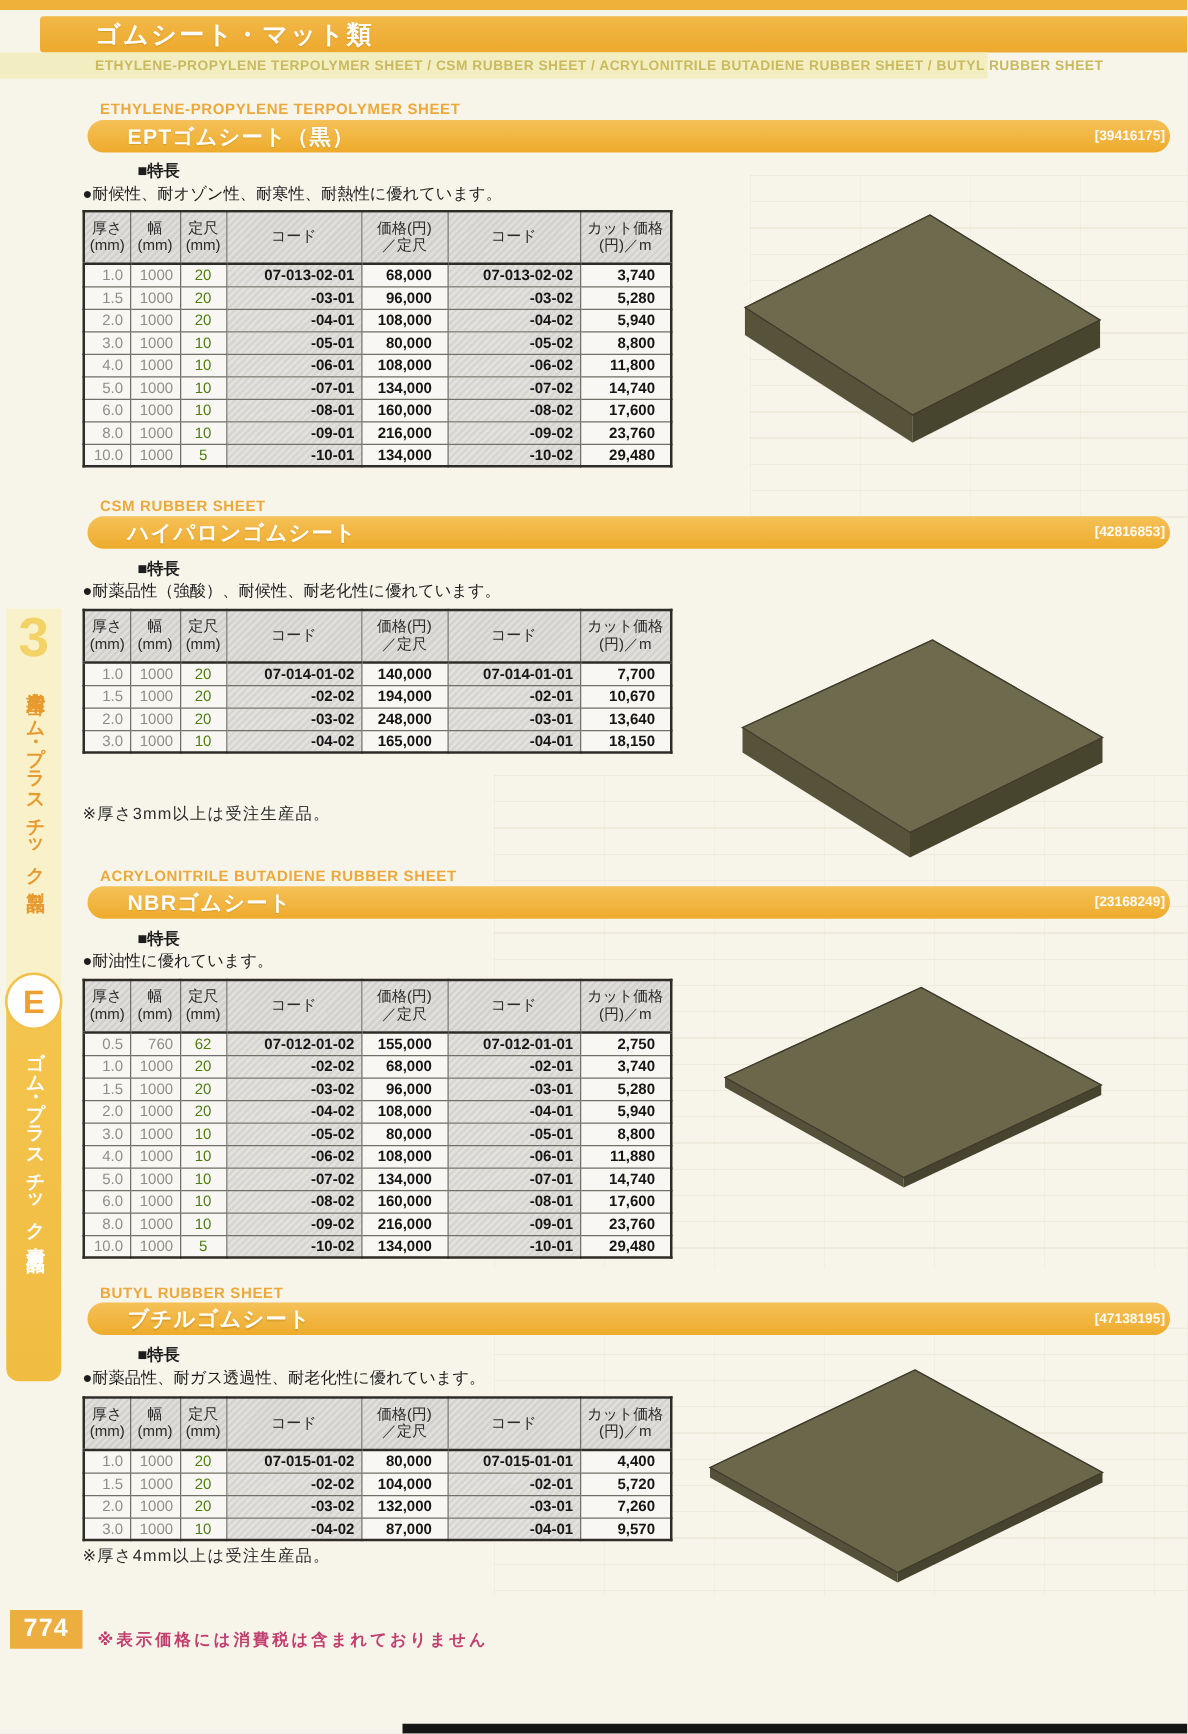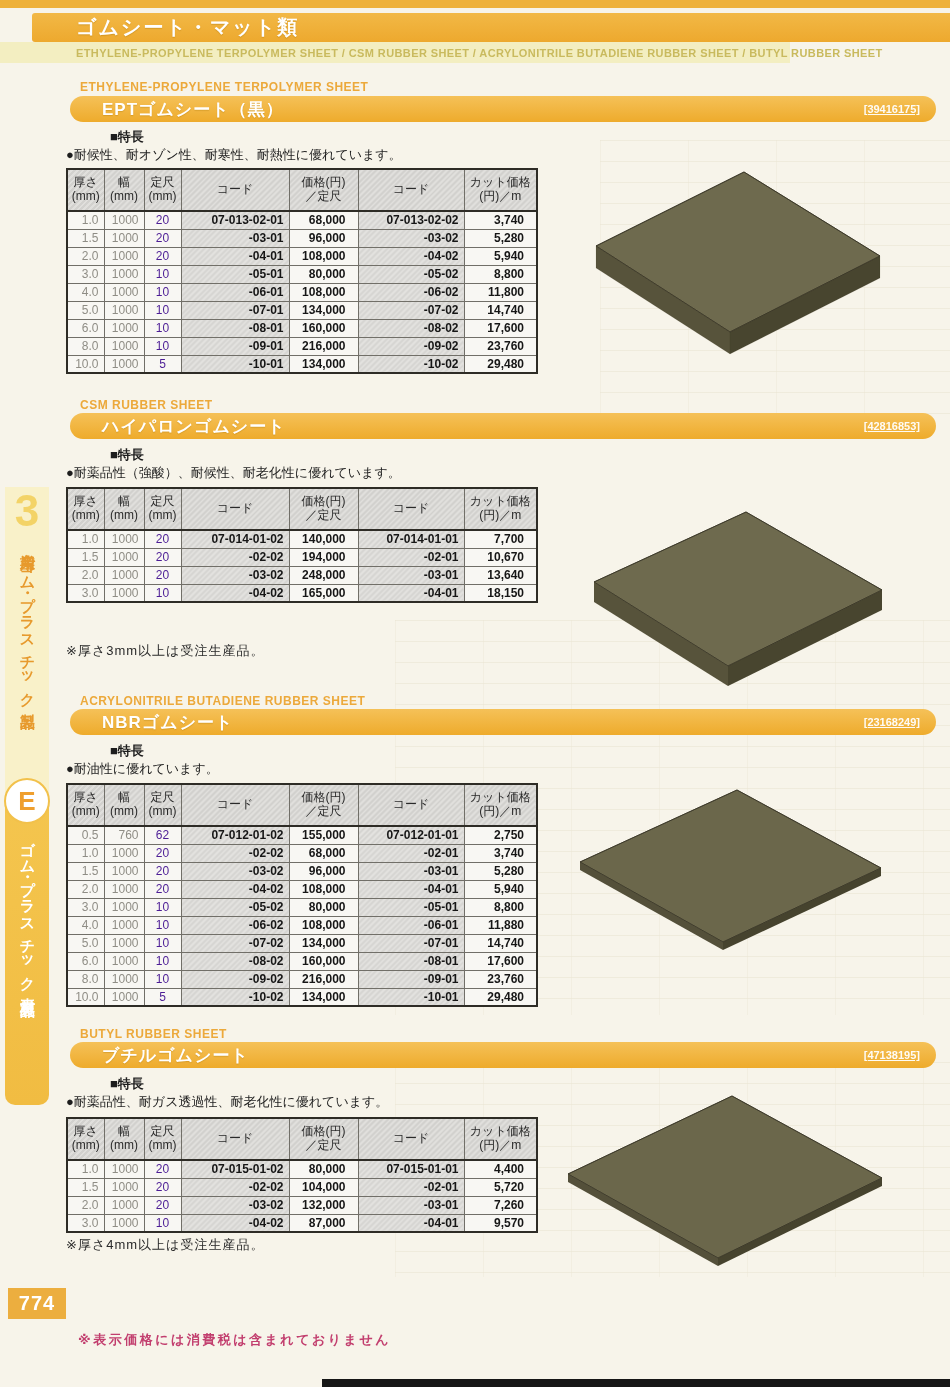--- a/index.html
+++ b/index.html
@@ -42,21 +42,21 @@
   
   .sec-label{
     position:absolute;color:#eca93b;font-size:12px;font-weight:bold;letter-spacing:.5px;z-index:2;
   }
   .sec-bar{
     position:absolute;left:70px;width:866px;height:26px;border-radius:13px;
     background:linear-gradient(180deg,#f5c158,#eeab2c);
     display:flex;align-items:center;justify-content:space-between;z-index:2;
   }
   .sec-bar .sec-title{color:#fff;font-size:17px;font-weight:bold;letter-spacing:1px;margin-left:32px;text-shadow:0 1px 1px rgba(160,110,0,.3);}
-  .sec-bar .sec-code{color:#fff;font-size:11px;font-weight:bold;margin-right:16px;opacity:.95;text-decoration:underline;}
+  .sec-bar .sec-code{color:#fff;font-size:11px;font-weight:bold;margin-right:4px;opacity:.95;}
   .feat-head{position:absolute;font-size:13px;font-weight:bold;color:#1d1d1d;z-index:2;margin-left:44px;}
   .feat-text{position:absolute;font-size:13px;color:#1d1d1d;z-index:2;}
   .tbl-note{position:absolute;font-size:13px;color:#2a2a2a;letter-spacing:1px;z-index:2;}
   
   table.price{
     position:absolute;left:66px;z-index:2;
     border-collapse:collapse;table-layout:fixed;width:470px;
     background:#f8f7f3;border:2px solid #2e2c26;
   }
   table.price th,table.price td{
@@ -66,21 +66,21 @@
   table.price thead th{
     background:repeating-linear-gradient(135deg,#d2d1ce 0,#d2d1ce 2px,#e0dfdc 2px,#e0dfdc 4px);
     border-bottom:2px solid #2e2c26;
     font-weight:normal;color:#2a2a2a;font-size:12px;line-height:1.15;
     height:42px;text-align:center;padding:0 2px;
   }
   table.price .c0{width:37px;} table.price .c1{width:40px;} table.price .c2{width:37px;}
   table.price .c3{width:108px;} table.price .c4{width:69px;}
   table.price .c5{width:106px;} table.price .c6{width:73px;}
   table.price td.c0,table.price td.c1{color:#8f8d85;text-align:right;}
-  table.price td.c2{color:#4c1d95;text-align:center;}
+  table.price td.c2{color:#4d7c0f;text-align:center;}
   table.price td.c3,table.price td.c5{
     background:repeating-linear-gradient(135deg,#d6d5d2 0,#d6d5d2 2px,#e3e2df 2px,#e3e2df 4px);
     font-weight:bold;color:#161616;text-align:right;
   }
   table.price td.c4,table.price td.c6{font-weight:bold;color:#161616;text-align:right;padding-right:12px;}
   
   .sheet{position:absolute;z-index:1;}
   
   .side-light{
     position:absolute;left:5px;top:487px;width:44px;height:314px;
@@ -108,21 +108,21 @@
   }
   .side-e-circle span{color:#ef9f2e;font-size:26px;font-weight:bold;}
   
   .page-num-box{
     position:absolute;left:8px;top:1288px;width:58px;height:31px;
     background:#ecae3f;display:flex;align-items:center;justify-content:center;z-index:2;
   }
   .page-num-box span{color:#fff;font-size:20px;font-weight:bold;letter-spacing:1px;}
   .footer-note{
     position:absolute;left:78px;top:1303px;z-index:2;
-    color:#c23e6e;font-size:13px;font-weight:bold;letter-spacing:2.5px;margin-top:28px;
+    color:#c23e6e;font-size:13px;font-weight:bold;letter-spacing:2.5px;
   }
   .bottom-dark-bar{position:absolute;left:322px;top:1379px;width:628px;height:8px;background:#161616;z-index:2;}
 </style>
 </head>
 <body>
 
 <div class="page">
 
   <div class="bleed" style="left:600px;top:140px;width:350px;height:285px;"></div>
   <div class="bleed" style="left:395px;top:620px;width:555px;height:395px;"></div>

